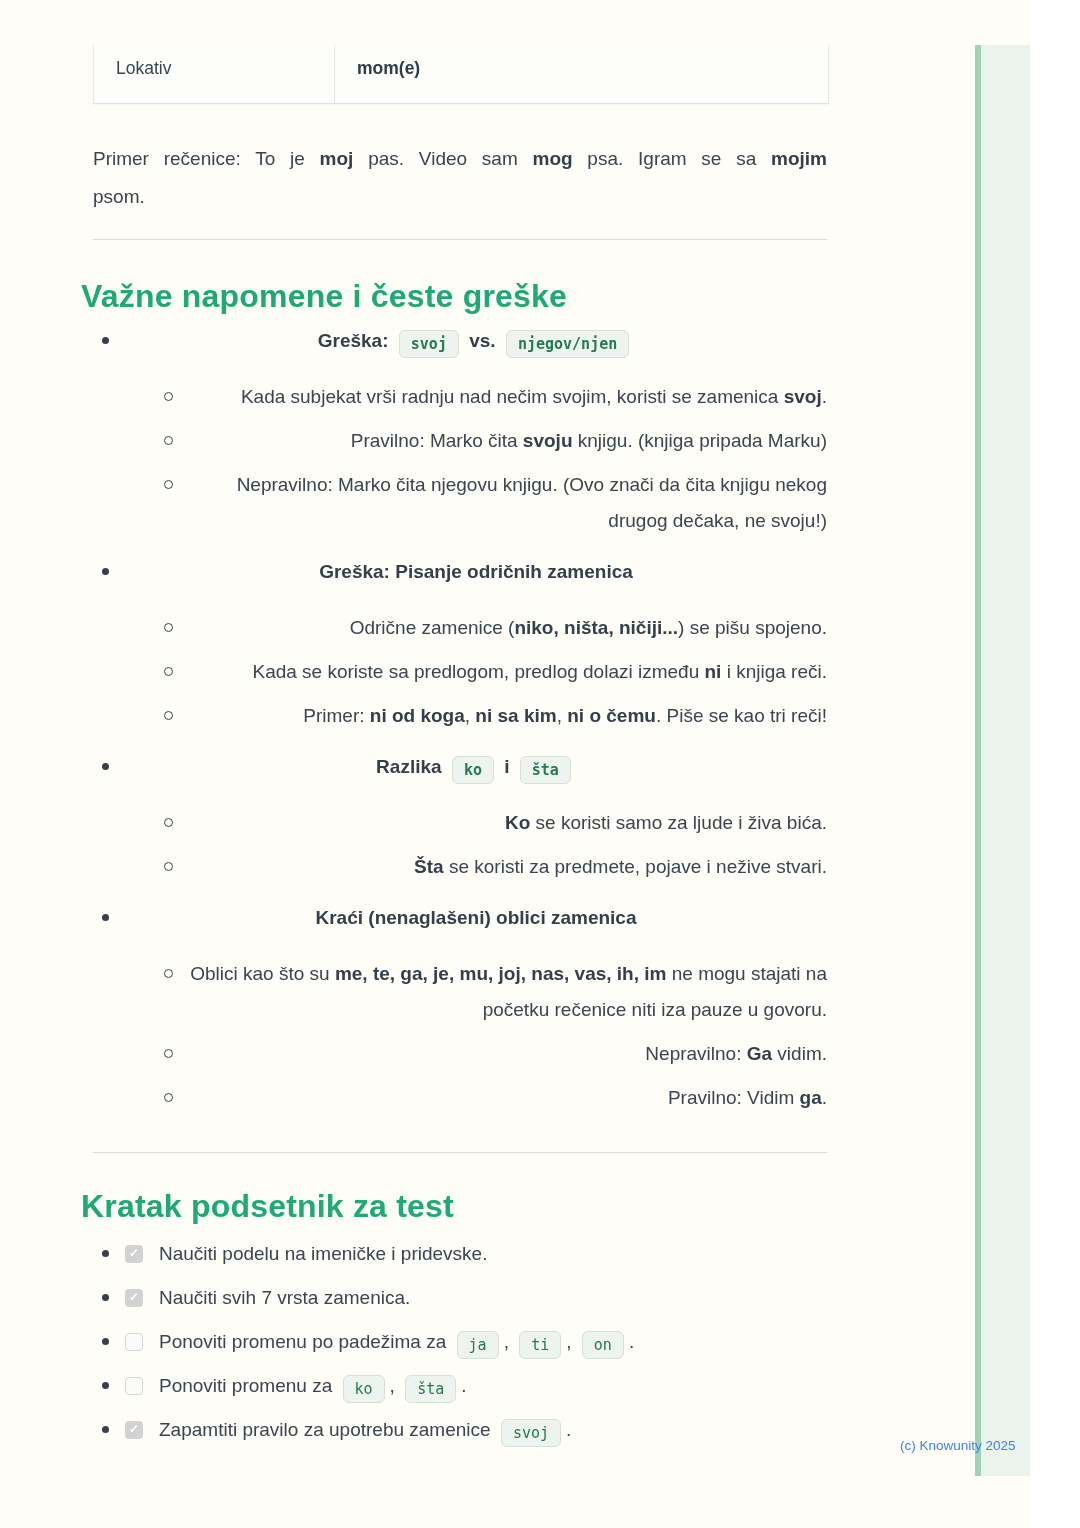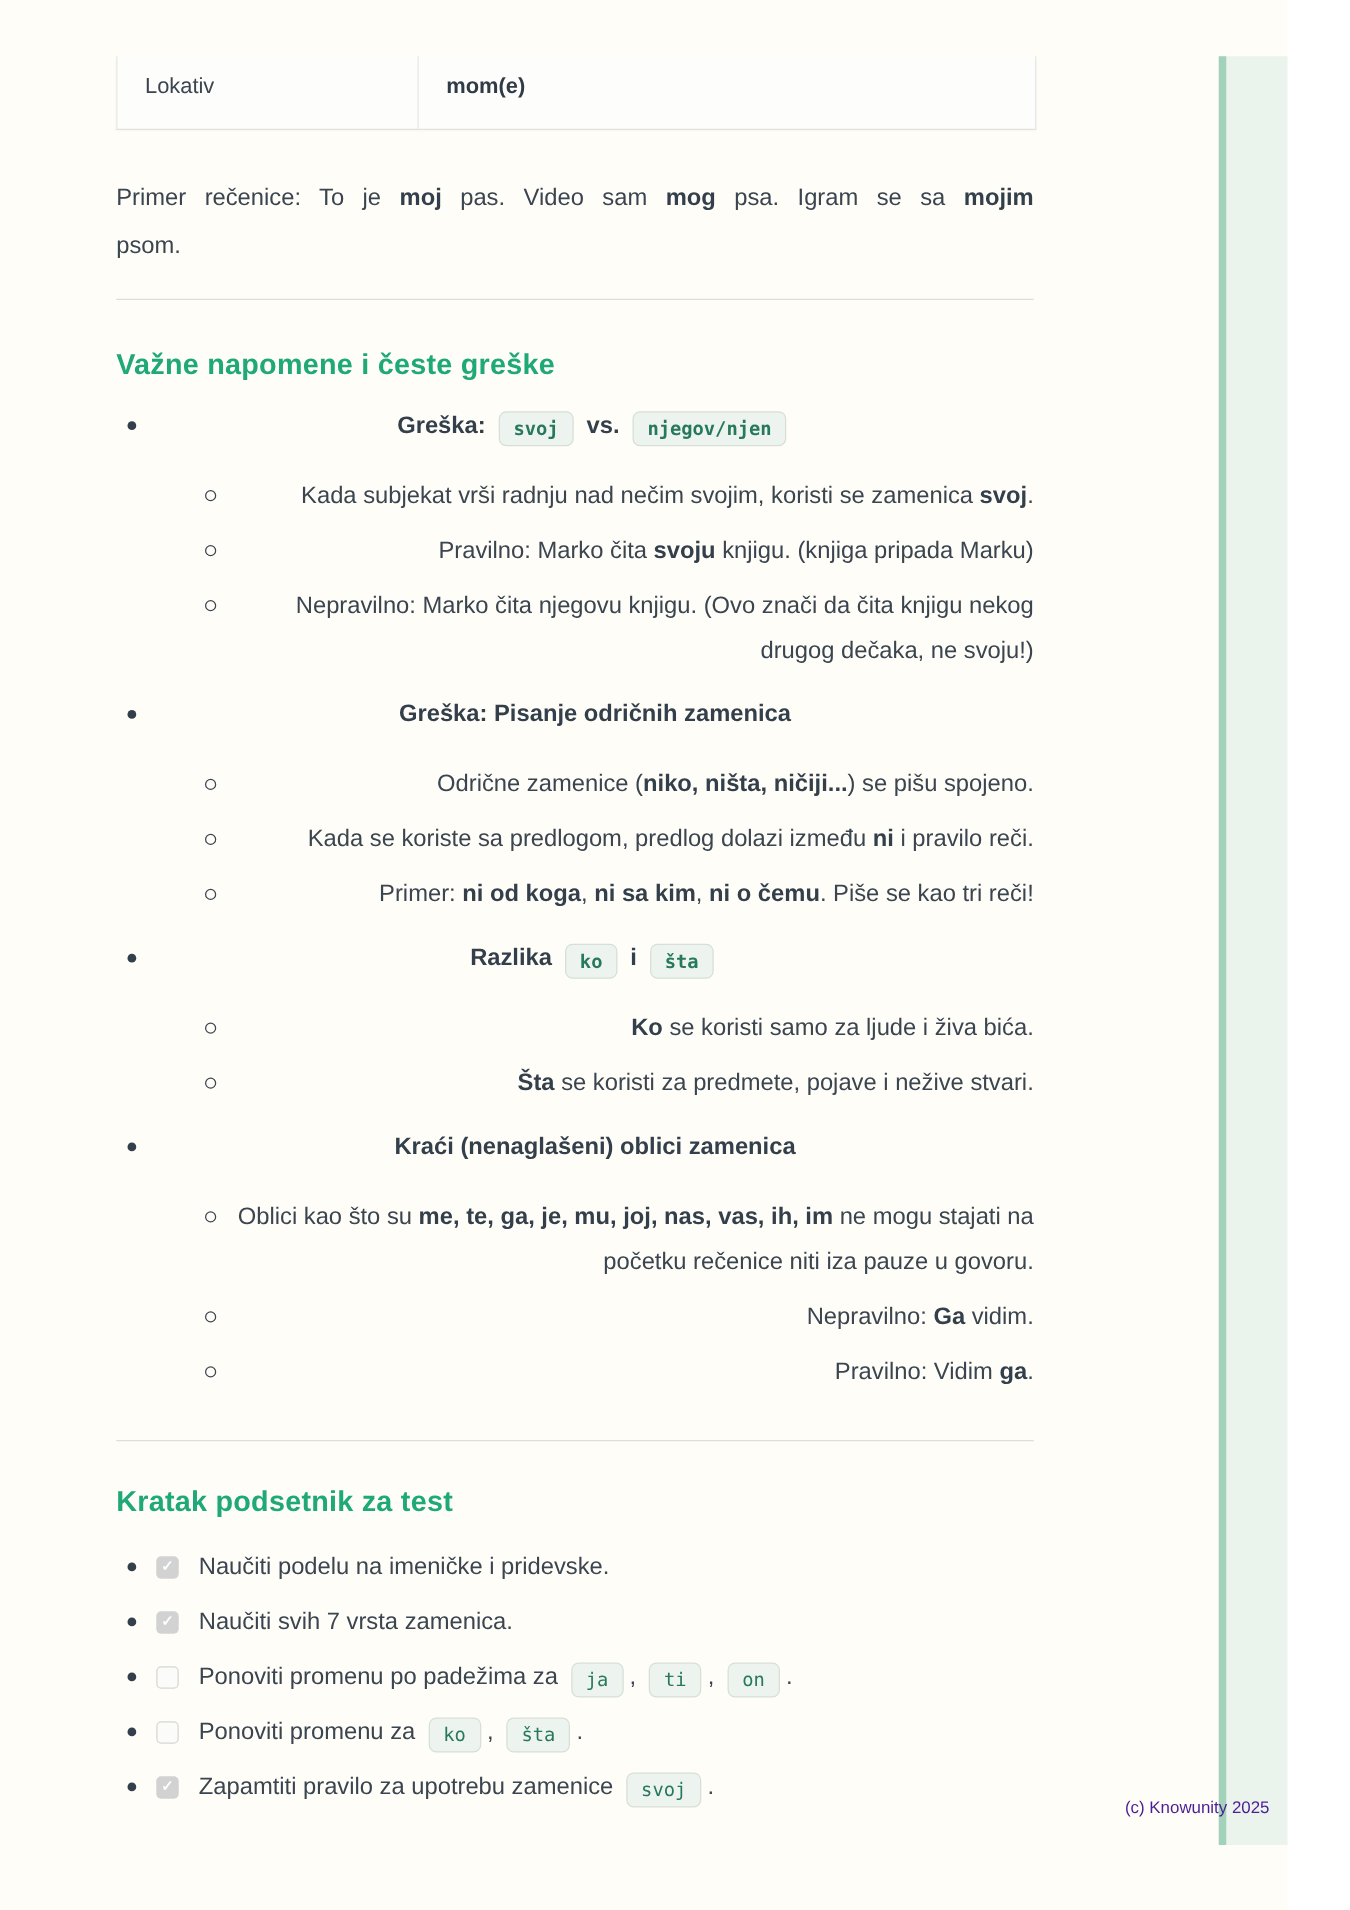--- a/index.html
+++ b/index.html
@@ -38,22 +38,22 @@
     font-size:19px;line-height:38px;
     text-align:justify;word-spacing:6px;
     margin:0;
   }
 
   .divider{position:absolute;left:93px;width:734px;height:0;border-top:1.5px solid #dededb;}
   .divider-1{top:239px;}
   .divider-2{top:1152px;}
 
   h2.green{
-    position:absolute;left:93px;margin:0;
-    font-size:23px;font-weight:700;color:#1fa878;letter-spacing:0.2px;
+    position:absolute;left:81px;margin:0;
+    font-size:32px;font-weight:700;color:#1fa878;letter-spacing:0.2px;
   }
   .h-notes{top:278px;}
   .h-reminder{top:1188px;}
 
   
   .b{font-weight:700;color:#333f4a;}
   .i{}
   .badge{
     display:inline-block;
     font-family:"DejaVu Sans Mono", monospace;
@@ -84,21 +84,21 @@
   .cl-bullet{position:absolute;left:9px;top:14px;width:7px;height:7px;border-radius:50%;background:#333f4a;}
   .checkbox{
     position:absolute;left:32px;top:9px;width:18px;height:18px;border-radius:4px;
     box-sizing:border-box;text-align:center;font-size:12px;line-height:17px;
   }
   .checkbox.checked{background:#d2d2d2;color:#ffffff;font-weight:700;}
   .checkbox.unchecked{background:#fbfbfa;border:1.5px solid #d6d6d4;color:transparent;}
 
   .copyright{
     position:absolute;left:900px;top:1438px;
-    font-size:13.5px;color:#4c1d95;z-index:5;
+    font-size:13.5px;color:#3b82f6;z-index:5;
   }
 </style>
 </head>
 <body>
 
 <div class="page">
 
   <div class="right-margin"></div>
   <div class="edge-stripe"></div>
 
@@ -121,21 +121,21 @@
           <li><span class="l2-bullet"></span><span class="">Kada subjekat vrši radnju nad nečim svojim, koristi se zamenica </span><span class="b ">svoj</span><span class="">.</span></li>
           <li><span class="l2-bullet"></span><span class="i">Pravilno: </span><span class="">Marko čita </span><span class="b ">svoju</span><span class=""> knjigu. (knjiga pripada Marku)</span></li>
           <li><span class="l2-bullet"></span><span class="i">Nepravilno: </span><span class="">Marko čita njegovu knjigu. (Ovo znači da čita knjigu nekog drugog dečaka, ne svoju!)</span></li>
         </ul>
       </li>
       <li class="l1">
         <span class="l1-bullet"></span>
         <div class="l1-label"><span class="b ">Greška: Pisanje odričnih zamenica</span></div>
         <ul class="l2">
           <li><span class="l2-bullet"></span><span class="">Odrične zamenice (</span><span class="b ">niko, ništa, ničiji...</span><span class="">) se pišu spojeno.</span></li>
-          <li><span class="l2-bullet"></span><span class="">Kada se koriste sa predlogom, predlog dolazi između </span><span class="b ">ni</span><span class=""> i pravilo reči.</span></li>
+          <li><span class="l2-bullet"></span><span class="">Kada se koriste sa predlogom, predlog dolazi između </span><span class="b ">ni</span><span class=""> i knjiga reči.</span></li>
           <li><span class="l2-bullet"></span><span class="i">Primer: </span><span class="b ">ni od koga</span><span class="">, </span><span class="b ">ni sa kim</span><span class="">, </span><span class="b ">ni o čemu</span><span class="">. Piše se kao tri reči!</span></li>
         </ul>
       </li>
       <li class="l1">
         <span class="l1-bullet"></span>
         <div class="l1-label"><span class="b ">Razlika </span><span class="badge">ko</span><span class="b "> i </span><span class="badge">šta</span></div>
         <ul class="l2">
           <li><span class="l2-bullet"></span><span class="b ">Ko</span><span class=""> se koristi samo za ljude i živa bića.</span></li>
           <li><span class="l2-bullet"></span><span class="b ">Šta</span><span class=""> se koristi za predmete, pojave i nežive stvari.</span></li>
         </ul>

